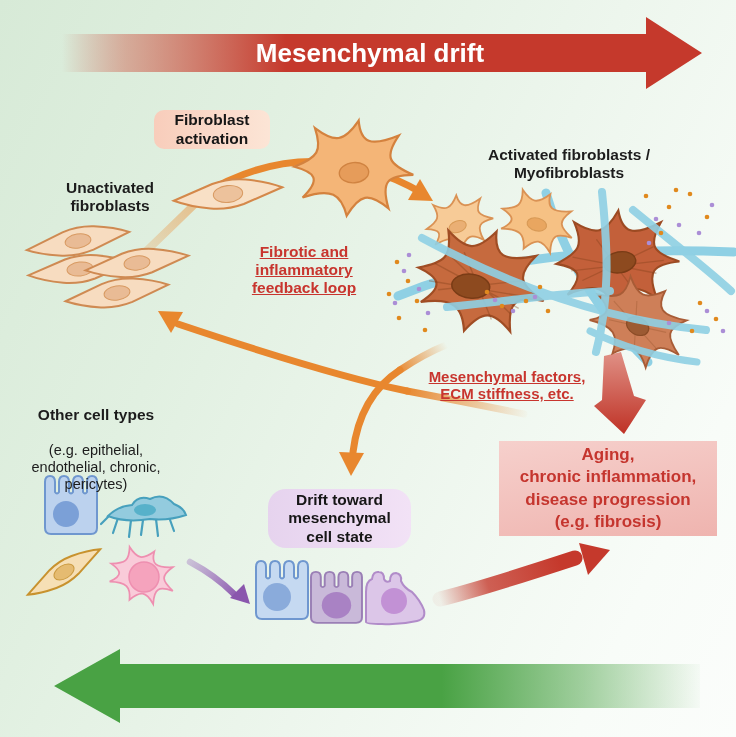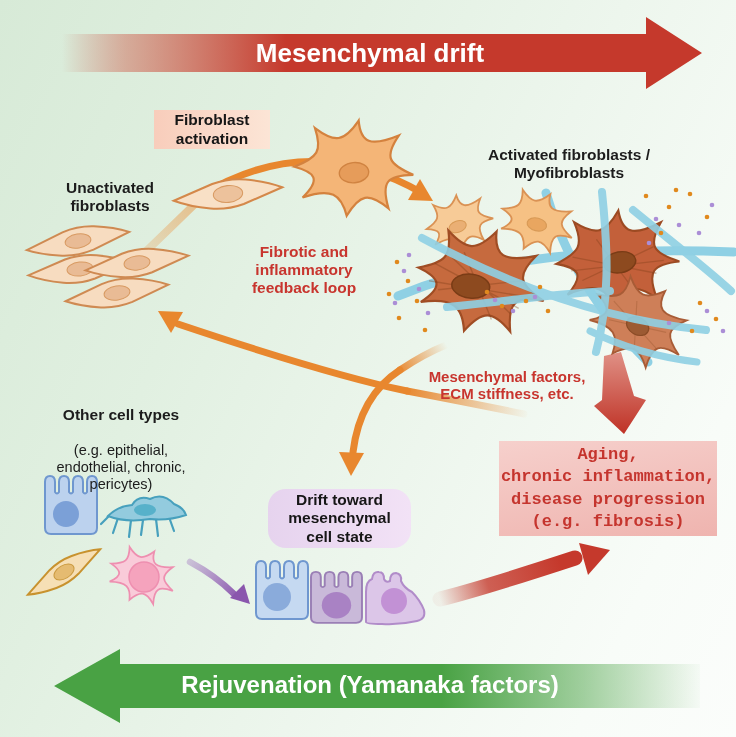--- a/index.html
+++ b/index.html
@@ -6,29 +6,29 @@
   #canvas{
     position:relative;width:736px;height:737px;overflow:hidden;
     background:linear-gradient(115deg,#d7ead7 0%,#e1f0e1 30%,#edf6ed 58%,#f8fcf8 85%,#fbfdfb 100%);
     font-family:"Liberation Sans",sans-serif;
   }
   svg{position:absolute;left:0;top:0;}
   .lbl{
     position:absolute;font-weight:bold;white-space:pre-line;text-align:center;
     color:#1c1c1c;line-height:1.16;
   }
-  .red{color:#c8352e;}
+  .red{color:#c8352e;text-decoration:underline;}
   .white{color:#ffffff;}
   .box{
     position:absolute;display:flex;align-items:center;justify-content:center;
     font-weight:bold;white-space:pre-line;text-align:center;line-height:1.18;
   }
   #activation-box{background:linear-gradient(90deg,#f8cdbb,#fce5d6);color:#161616;}
   #drift-box{background:linear-gradient(90deg,#e6d3ee,#f2e2f6);color:#161616;}
-  #aging-box{background:linear-gradient(170deg,#f6d0cc,#efb4af);color:#c5352e;line-height:1.3;font-family:Liberation Mono, monospace;}
+  #aging-box{background:linear-gradient(170deg,#f6d0cc,#efb4af);color:#c5352e;line-height:1.3;}
   .sub{font-weight:normal;font-size:14.5px;display:block;white-space:pre-line;}
   .ttl{display:block;white-space:pre-line;}
 </style>
 </head>
 <body>
 
 <div id="canvas">
 
 <svg width="736" height="737" viewBox="0 0 736 737">
   <defs>
@@ -259,47 +259,46 @@
     </g>
     <g>
       <path d="M366,622 L366,592 Q366,581 372,579 Q373,571 379,572 Q384,572 384,579 Q386,583 390,581 Q390,573 396,573 Q402,574 401,581 Q404,588 412,592 Q420,600 424,610 Q426,619 417,621 Q400,625 382,624 Q366,624 366,622 Z" fill="#dcc6e8" stroke="#b18cc9" stroke-width="2"></path>
       <circle cx="394" cy="601" r="13" fill="#c291d5"></circle>
     </g>
   </g>
 </svg>
 
 <div class="lbl white" id="lbl-top" style="left:90px;top:38px;width:560px;font-size:26px;">Mesenchymal drift</div>
 
-<div class="box" id="activation-box" style="left:154px;top:110px;width:116px;height:39px;font-size:15.5px;">Fibroblast
+<div class="box" id="activation-box" style="left:154px;top:110px;width:116px;height:39px;font-size:15.5px;border-radius:10px;">Fibroblast
 activation</div>
 
 <div class="lbl" style="left:35px;top:179px;width:150px;font-size:15.5px;">Unactivated
 fibroblasts</div>
 
 <div class="lbl" style="left:450px;top:146px;width:238px;font-size:15.5px;">Activated fibroblasts /
 Myofibroblasts</div>
 
 <div class="lbl red" style="left:213px;top:243px;width:182px;font-size:15.5px;">Fibrotic and
 inflammatory
 feedback loop</div>
 
 <div class="lbl red" style="left:407px;top:368px;width:200px;font-size:15px;">Mesenchymal factors,
 ECM stiffness, etc.</div>
 
-<div class="lbl" style="left:30px;top:388px;width:182px;font-size:15.5px;">
+<div class="lbl" style="left:5px;top:388px;width:182px;font-size:15.5px;">
   <span class="ttl">Other cell types</span>
   <span class="sub">(e.g. epithelial,
 endothelial, chronic,
 pericytes)</span>
 </div>
 
 <div class="box" id="drift-box" style="left:268px;top:489px;width:143px;height:59px;font-size:15.5px;border-radius:18px;">Drift toward
 mesenchymal
 cell state</div>
 
 <div class="box" id="aging-box" style="left:499px;top:441px;width:218px;height:95px;font-size:17px;">Aging,
 chronic inflammation,
 disease progression
 (e.g. fibrosis)</div>
 
-<div class="lbl white" id="lbl-bottom" style="left:85px;top:671px;width:570px;font-size:24px;">Rejuvenation (Yamanaka factors)</div>
 
 </div>
 
 </body></html>

